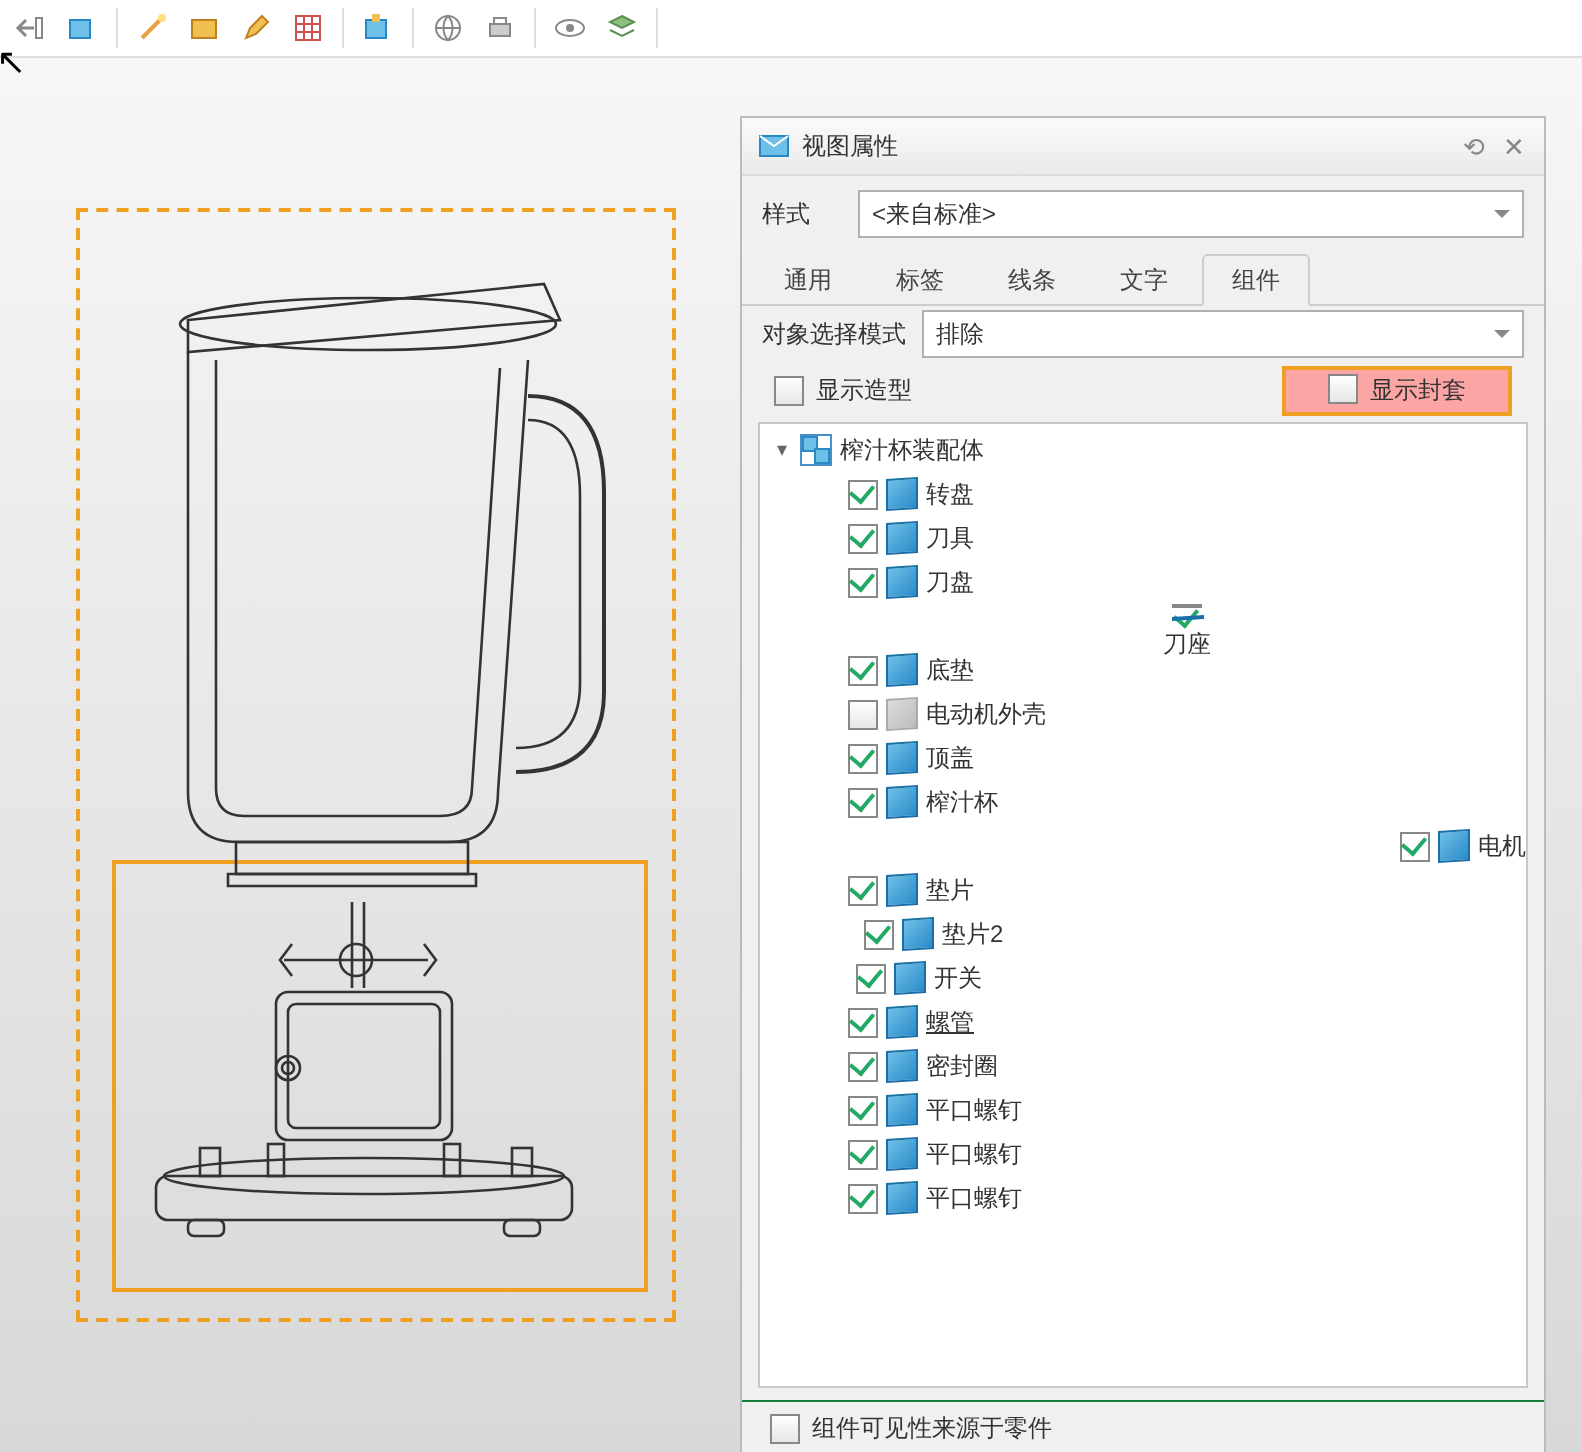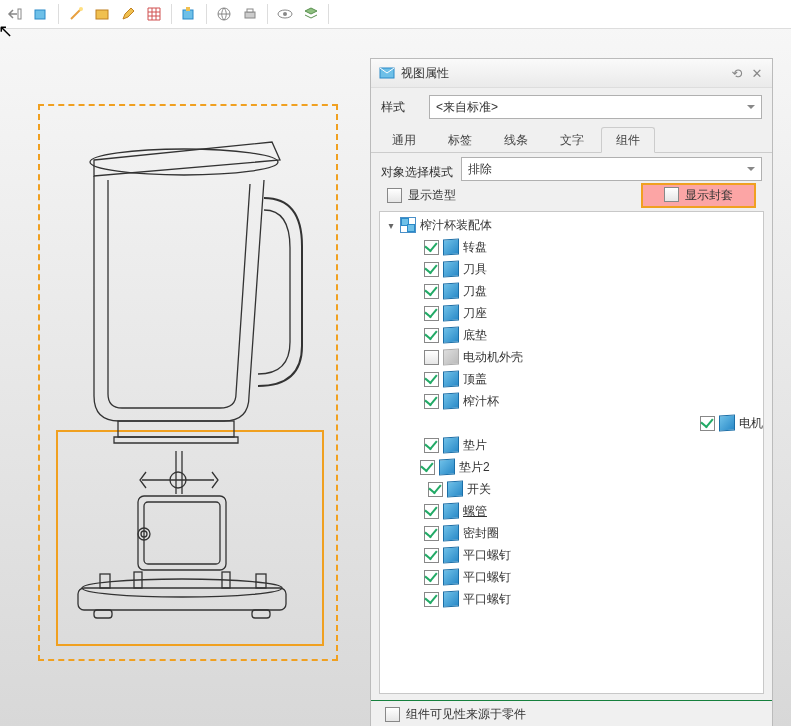--- a/index.html
+++ b/index.html
@@ -18,21 +18,21 @@
 .panel-hdr{height:28px;display:flex;align-items:center;padding:0 8px;gap:6px;border-bottom:1px solid #ddd;background:linear-gradient(#fafafa,#eaeaea)}
 .panel-hdr .title{flex:1;font-size:12px;color:#333}
 .panel-hdr .pin,.panel-hdr .close{width:14px;height:14px;display:flex;align-items:center;justify-content:center;color:#888;font-size:13px}
 .row-style{display:flex;align-items:center;height:30px;padding:4px 10px;gap:8px}
 .row-style .lbl{width:40px}
 .combo{flex:1;height:22px;border:1px solid #b0b0b0;background:#fff;display:flex;align-items:center;padding:0 6px;position:relative}
 .combo .tri{position:absolute;right:6px}
 .tabs{display:flex;height:26px;border-bottom:1px solid #ccc;padding-left:6px;gap:2px}
 .tab{padding:4px 14px;border:1px solid transparent;border-bottom:none;border-radius:3px 3px 0 0;color:#444;position:relative;top:1px;background:transparent}
 .tab.active{background:#f0f0f0;border-color:#ccc;border-bottom:1px solid #f0f0f0}
-.row-mode{display:flex;align-items:flex-end;height:28px;padding:0 10px;gap:8px}
+.row-mode{display:flex;align-items:center;height:28px;padding:0 10px;gap:8px}
 .row-mode .combo{flex:1}
 .row-checks{display:flex;align-items:center;height:28px;padding:0 16px;gap:8px}
 .row-checks .c1{flex:1;display:flex;align-items:center;gap:6px}
 .hl{border:2px solid #f0a020;padding:2px 21px;display:flex;gap:6px;background:#fca5a5}
 .cb{width:13px;height:13px;border:1px solid #888;background:linear-gradient(#fff,#e6e6e6);display:inline-block}
 .cb.chk{background:#fff;position:relative}
 .cb.chk::after{content:"";position:absolute;left:2px;top:-1px;width:6px;height:9px;border-right:2px solid #2a6;border-bottom:2px solid #2a6;transform:rotate(40deg)}
 .tree-wrap{flex:1;margin:2px 8px 6px 8px;border:1px solid #c8c8c8;background:#fff;overflow-y:scroll;position:relative}
 .tree{padding:2px 0}
 .node{display:flex;align-items:center;height:22px;padding-left:6px;gap:4px;white-space:nowrap}
@@ -229,21 +229,21 @@
           <div class="node" style="padding-left: 44px;">
             <span class="cb chk"></span>
             <span class="cube "></span>
             <span>刀具</span>
           </div>
           <div class="node" style="padding-left: 44px;">
             <span class="cb chk"></span>
             <span class="cube "></span>
             <span>刀盘</span>
           </div>
-          <div class="node" style="padding-left: 44px;">
+          <div class="node" style="padding-left: 44px; flex-direction: column;">
             <span class="cb chk"></span>
             <span class="cube "></span>
             <span>刀座</span>
           </div>
           <div class="node" style="padding-left: 44px;">
             <span class="cb chk"></span>
             <span class="cube "></span>
             <span>底垫</span>
           </div>
           <div class="node" style="padding-left: 44px;">
@@ -264,21 +264,21 @@
           <div class="node" style="padding-left: 57px; justify-content: flex-end;">
             <span class="cb chk"></span>
             <span class="cube "></span>
             <span>电机</span>
           </div>
           <div class="node" style="padding-left: 44px;">
             <span class="cb chk"></span>
             <span class="cube "></span>
             <span>垫片</span>
           </div>
-          <div class="node" style="padding-left: 40px; text-align: center;">
+          <div class="node" style="padding-left: 52px; text-align: center;">
             <span class="cb chk"></span>
             <span class="cube "></span>
             <span>垫片2</span>
           </div>
           <div class="node" style="padding-left: 48px;">
             <span class="cb chk"></span>
             <span class="cube "></span>
             <span>开关</span>
           </div>
           <div class="node" style="padding-left: 44px; text-decoration: underline;">

